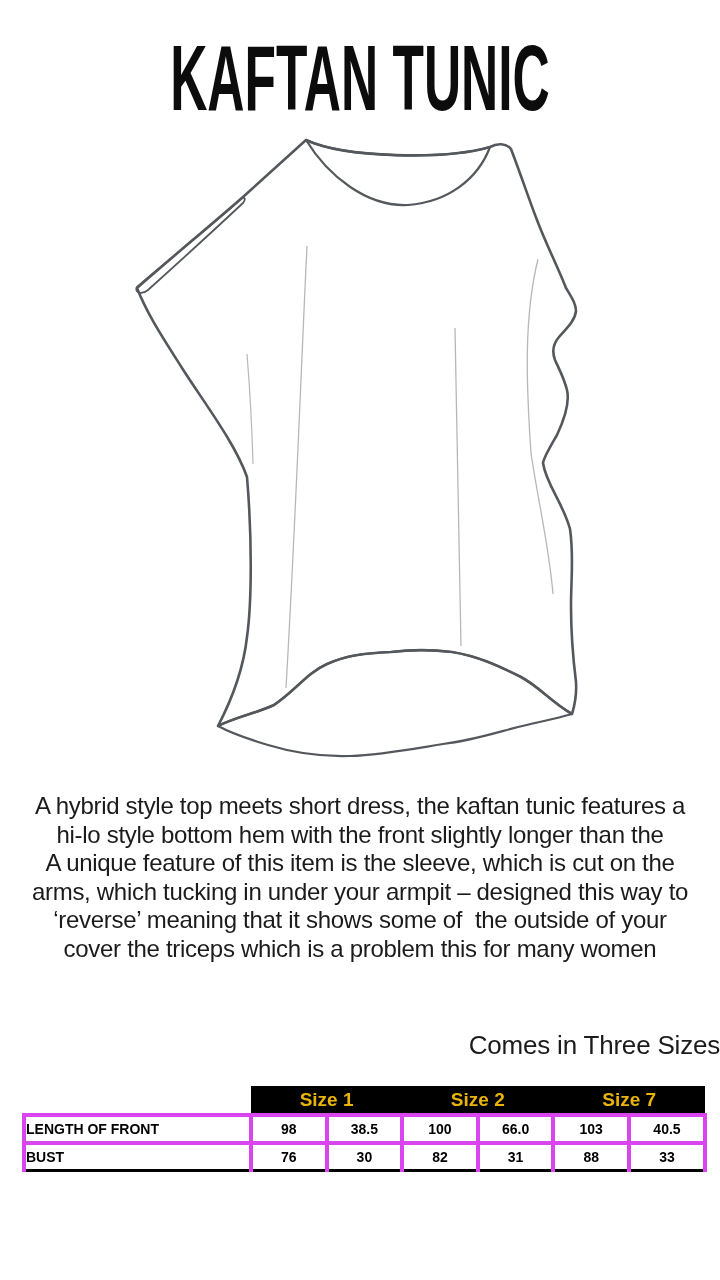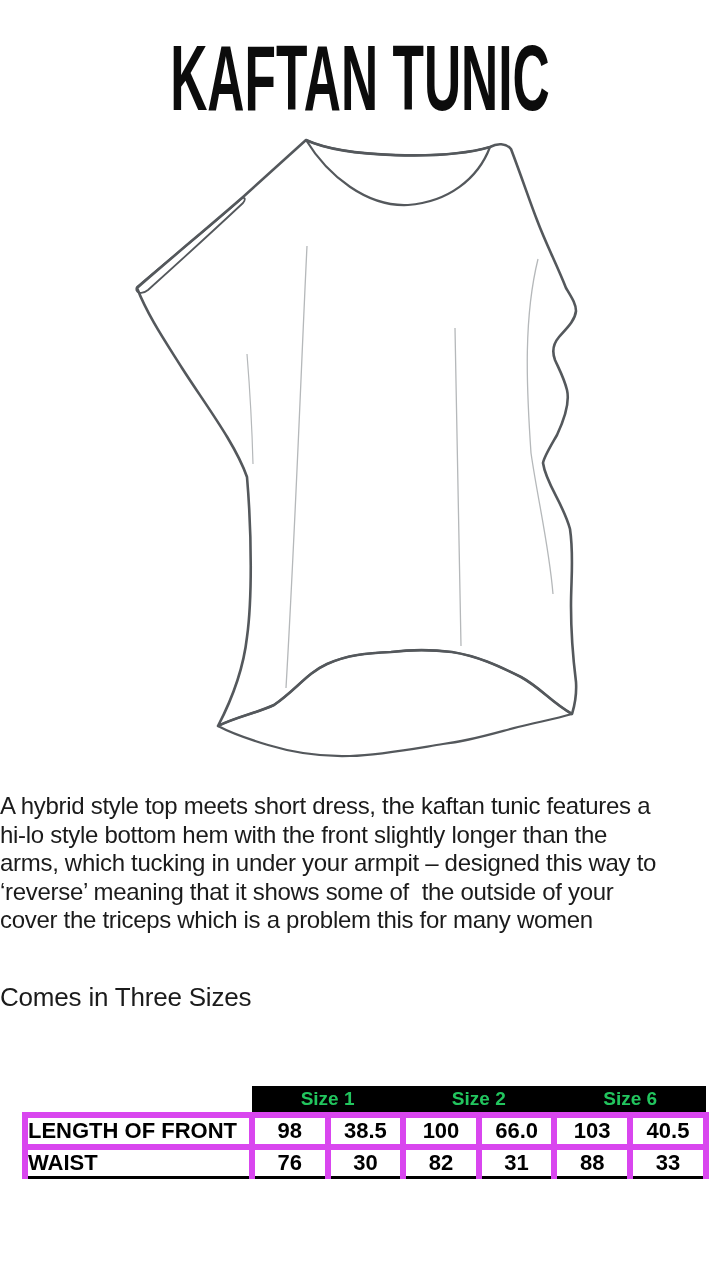--- a/index.html
+++ b/index.html
@@ -34,33 +34,33 @@
     left: 0;
     width: 720px;
     height: 760px;
   }
   .sketch path { fill: none; }
   .desc {
     position: absolute;
     top: 776px;
     left: 0;
     width: 720px;
-    text-align: left;
+    text-align: center;
     font-size: 24px;
     line-height: 28.5px;
     letter-spacing: -0.3px;
     color: #1b1b1b;
   }
   .desc .line { white-space: pre-wrap; }
   .sizes-heading {
     position: absolute;
-    top: 966px;
-    left: 0;
-    width: 720px;
-    text-align: left;
+    top: 1014px;
+    left: 0;
+    width: 720px;
+    text-align: right;
     font-size: 26px;
     line-height: 30px;
     letter-spacing: -0.2px;
     color: #1b1b1b;
   }
   table.size-table {
     position: absolute;
     left: 22px;
     top: 1070px;
     width: 681px;
@@ -71,39 +71,39 @@
   }
   table.size-table tr { height: 28px; }
   table.size-table th, table.size-table td {
     padding: 0;
     vertical-align: middle;
     overflow: hidden;
   }
   .cell-blank { border: none; background: transparent; }
   .hdr {
     background: #000000;
-    color: #22c55e;
+    color: #eab308;
     border: 1px solid #000000;
     text-align: center;
     font-size: 19px;
   }
   .hdr-corner {
     background: #000000;
     color: #ffffff;
     border: 1px solid #000000;
     text-align: left;
     padding-left: 7px;
     font-size: 18px;
   }
   .hdr-unit { font-size: 18px; }
   td.data {
     background: #ffffff;
-    border: 6px solid #d946ef;
-    text-align: center;
-    font-size: 22px;
+    border: 4px solid #d946ef;
+    text-align: center;
+    font-size: 14px;
   }
   td.row-label {
     text-align: left;
     padding-left: 6px;
   }
   td.cm-first {
     padding-right: 3px;
   }
   tr.last-row td { border-bottom: 3px solid #000000; }
 </style>
@@ -170,20 +170,21 @@
 
     <path stroke-width="1.3" d="M 307,230 C 302,330 296,500 286,672" stroke="#b5b8ba"></path>
     <path stroke-width="1.3" d="M 455,312 C 457,420 459,530 461,630" stroke="#b5b8ba"></path>
     <path stroke-width="1.3" d="M 538,243 C 524,300 526,365 531,437 C 538,485 549,530 553,578" stroke="#b5b8ba"></path>
     <path stroke-width="1.2" d="M 247,338 C 250,375 252,410 253,448" stroke="#b5b8ba"></path>
   </svg>
 
   <div class="desc">
     <div class="line">A hybrid style top meets short dress, the kaftan tunic features a</div>
     <div class="line">hi-lo style bottom hem with the front slightly longer than the</div>
+    <div class="line">A unique feature of this item is the sleeve, which is cut on the</div>
     <div class="line">arms, which tucking in under your armpit – designed this way to</div>
     <div class="line">‘reverse’ meaning that it shows some of  the outside of your</div>
     <div class="line">cover the triceps which is a problem this for many women</div>
   </div>
 
   <div class="sizes-heading">Comes in Three Sizes</div>
 
   <table class="size-table">
     <colgroup>
       <col style="width:227px">
@@ -192,33 +193,33 @@
       <col style="width:75.6px">
         <col style="width:75.6px">
       <col style="width:75.6px">
         <col style="width:76px">
     </colgroup>
     <tbody>
       <tr>
         <td class="cell-blank"></td>
         <th class="hdr" colspan="2">Size 1</th>
         <th class="hdr" colspan="2">Size 2</th>
-        <th class="hdr" colspan="2">Size 6</th>
+        <th class="hdr" colspan="2">Size 7</th>
       </tr>
       <tr>
         <td class="data row-label">LENGTH OF FRONT</td>
         <td class="data cm-first">98</td>
         <td class="data">38.5</td>
         <td class="data">100</td>
         <td class="data">66.0</td>
         <td class="data">103</td>
         <td class="data">40.5</td>
       </tr>
       <tr class="last-row">
-        <td class="data row-label">WAIST</td>
+        <td class="data row-label">BUST</td>
         <td class="data cm-first">76</td>
         <td class="data">30</td>
         <td class="data">82</td>
         <td class="data">31</td>
         <td class="data">88</td>
         <td class="data">33</td>
       </tr>
     </tbody>
   </table>
 

